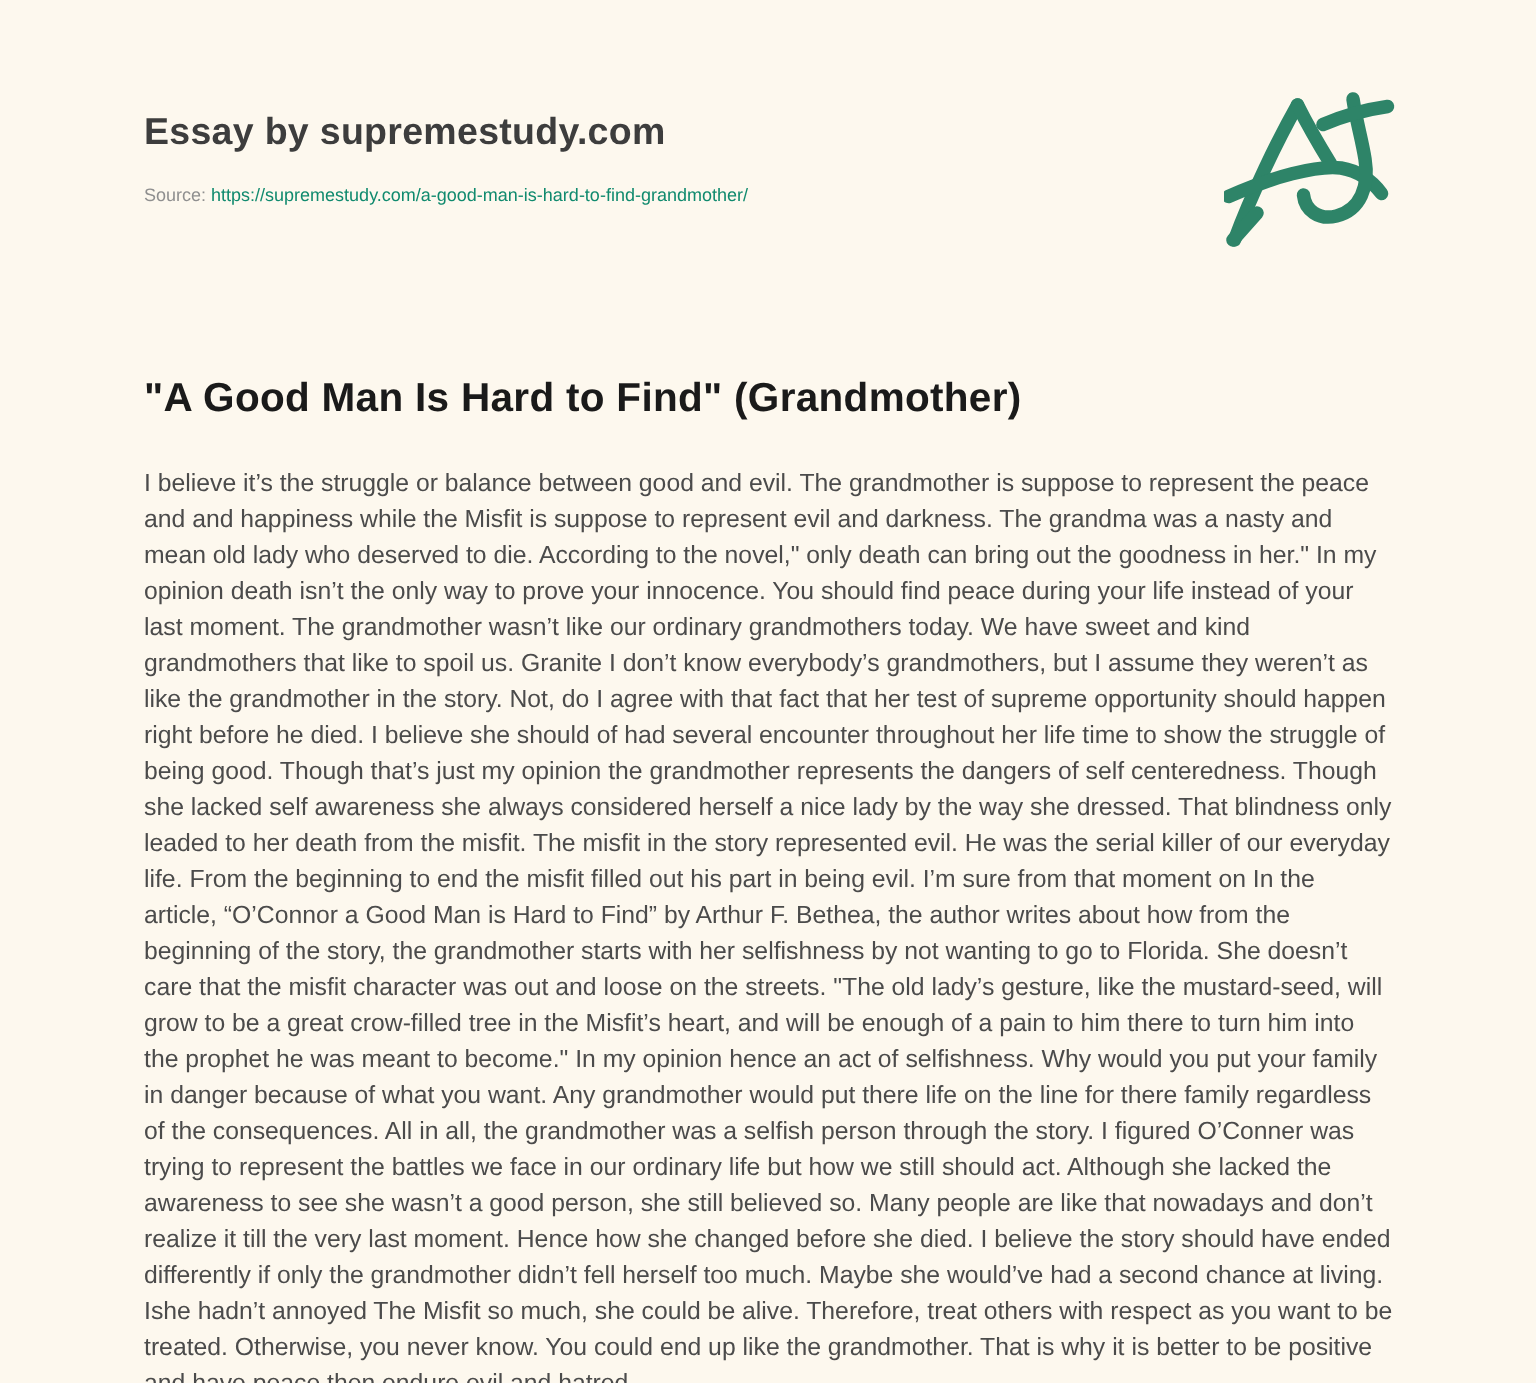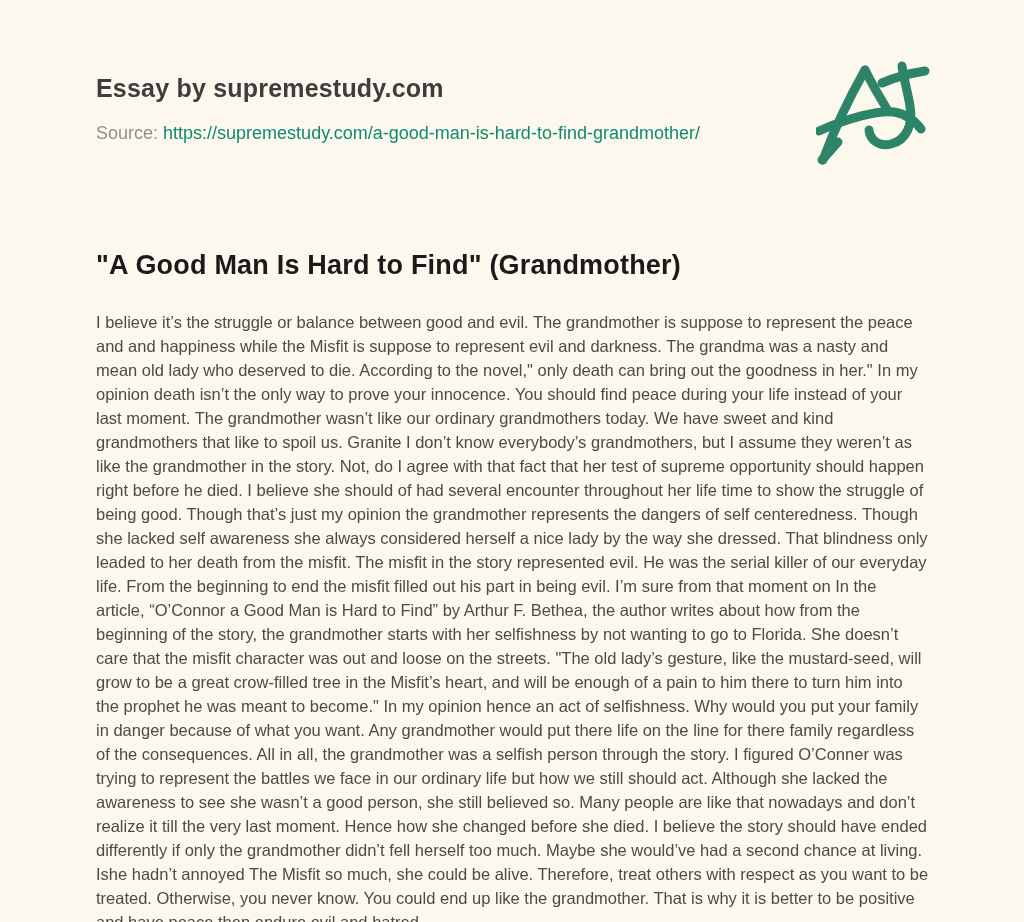--- a/index.html
+++ b/index.html
@@ -23,21 +23,21 @@
     margin: 0;
     font-size: 25px;
     font-weight: bold;
     color: #3d3d3d;
     letter-spacing: 0.2px;
   }
   .source-line {
     position: absolute;
     left: 96px;
     top: 123px;
-    font-size: 18px;
+    font-size: 12px;
     color: #8f8f8f;
   }
   .source-line a {
     color: #108a6e;
     text-decoration: none;
   }
   .logo {
     position: absolute;
     left: 816px;
     top: 60px;

